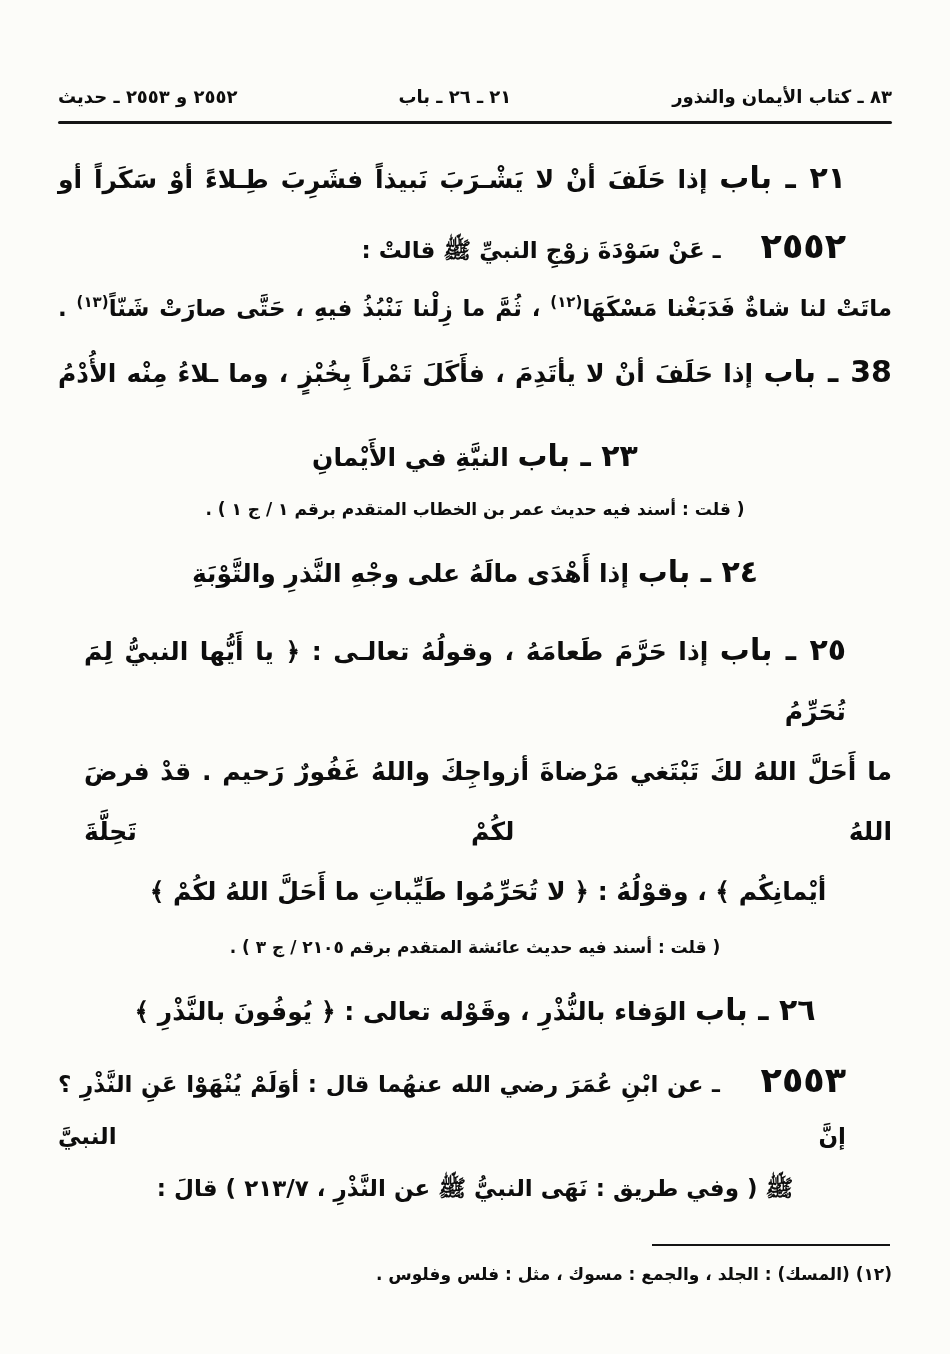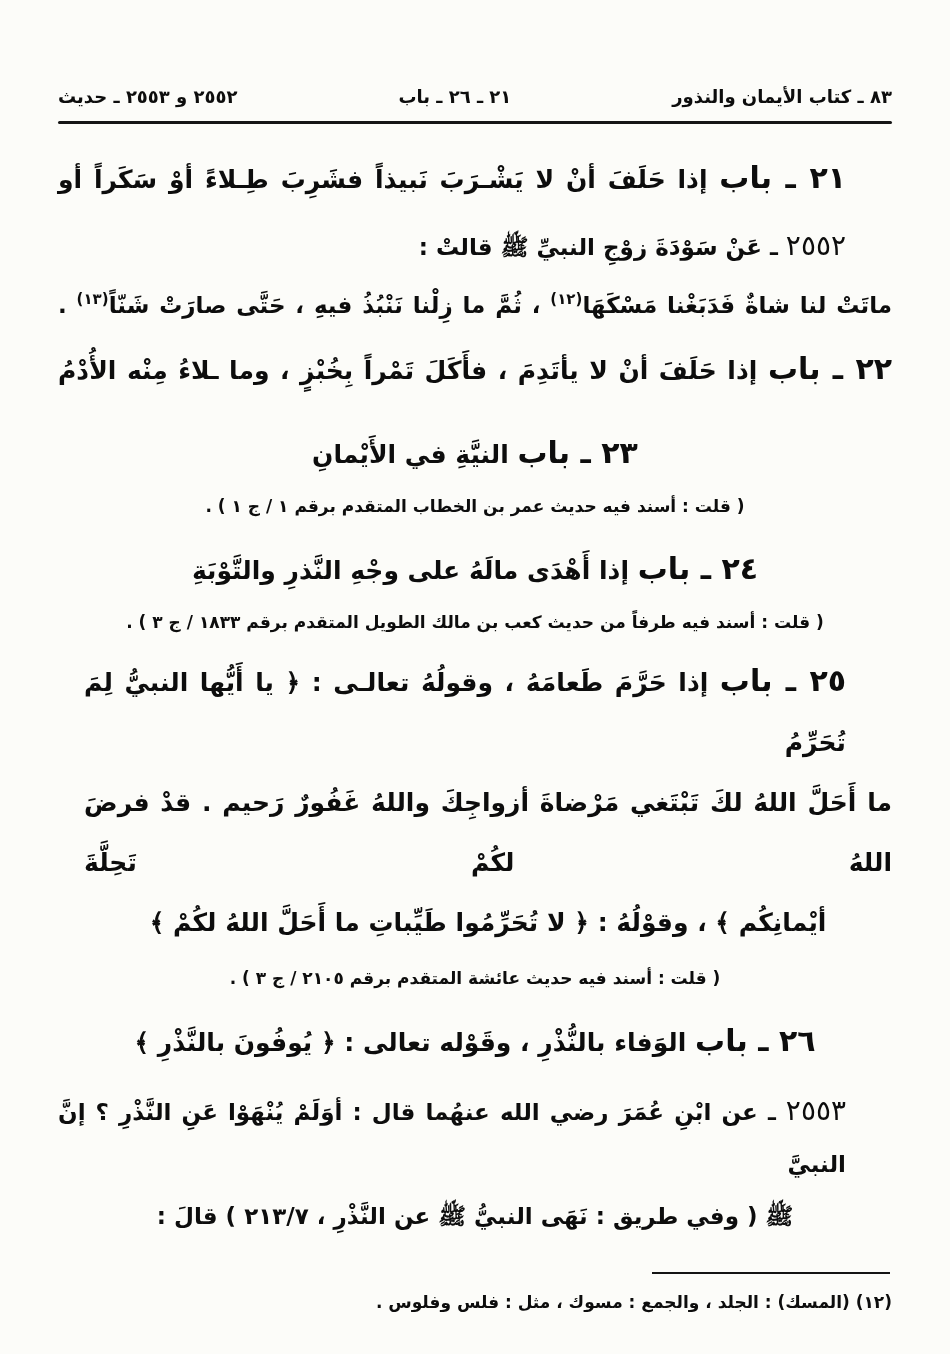--- a/index.html
+++ b/index.html
@@ -17,21 +17,21 @@
   }
   .header-row {
     display:flex; justify-content:space-between; align-items:baseline;
     font-size:18px; font-weight:700;
   }
   .rule { height:3px; background:#161616; margin-top:14px; border-radius:2px; }
 
   .bab   { font-size:25px; font-weight:700; line-height:60px; }
   .bab .prefix  { font-size:30px; font-weight:800; }
   .hadith { font-size:23px; font-weight:600; line-height:52px; }
-  .hadith .hnum { font-size:28px; font-weight:400; }
+  .hadith .hnum { font-size:35px; font-weight:700;margin-left:32px; }
 
   .fill   { text-align:justify; text-align-last:justify; }
   .center { text-align:center; }
   .right  { text-align:right; }
   .indent1 { padding-left:0; padding-right:46px; }
 
   .fnref { font-size:15px; font-weight:700; vertical-align:9px; }
 
   .note { font-size:17px; font-weight:700; text-align:center; line-height:26px; }
 
@@ -66,32 +66,31 @@
   <div class="bab mt-s21">
     <div class="fill indent1"><span class="prefix">٢١ ـ باب</span><span> إذا حَلَفَ أنْ لا يَشْـرَبَ نَبيذاً فشَرِبَ طِـلاءً أوْ سَكَراً أو</span></div>
   </div>
 
   <div class="hadith mt-h52">
     <div class="right indent1"><span class="hnum">٢٥٥٢</span><span> ـ عَنْ سَوْدَةَ زوْجِ النبيِّ ﷺ قالتْ :</span></div>
     <div class="fill"><span>ماتَتْ لنا شاةٌ فَدَبَغْنا مَسْكَهَا</span><span class="fnref">(١٢)</span><span> ، ثُمَّ ما زِلْنا نَنْبُذُ فيهِ ، حَتَّى صارَتْ شَنّاً</span><span class="fnref">(١٣)</span><span> .</span></div>
   </div>
 
   <div class="bab mt-s22">
-    <div class="fill"><span class="prefix">٢٢ ـ باب</span><span> إذا حَلَفَ أنْ لا يأتَدِمَ ، فأَكَلَ تَمْراً بِخُبْزٍ ، وما ـلاءُ مِنْه الأُدْمُ</span></div>
+    <div class="fill"><span class="prefix">38 ـ باب</span><span> إذا حَلَفَ أنْ لا يأتَدِمَ ، فأَكَلَ تَمْراً بِخُبْزٍ ، وما ـلاءُ مِنْه الأُدْمُ</span></div>
   </div>
 
   <div class="bab mt-s23">
     <div class="center"><span class="prefix">٢٣ ـ باب</span><span> النيَّةِ في الأَيْمانِ</span></div>
   </div>
   <div class="note mt-n23">( قلت : أسند فيه حديث عمر بن الخطاب المتقدم برقم ١ / ج ١ ) .</div>
 
   <div class="bab mt-s24">
     <div class="center"><span class="prefix">٢٤ ـ باب</span><span> إذا أَهْدَى مالَهُ على وجْهِ النَّذرِ والتَّوْبَةِ</span></div>
   </div>
-  <div class="note mt-n24">( قلت : أسند فيه طرفاً من حديث كعب بن مالك الطويل المتقدم برقم ١٨٣٣ / ج ٣ ) .</div>
 
   <div class="bab mt-s25">
     <div class="fill indent1"><span class="prefix">٢٥ ـ باب</span><span> إذا حَرَّمَ طَعامَهُ ، وقولُهُ تعالـى : ﴿ يا أَيُّها النبيُّ لِمَ تُحَرِّمُ</span></div>
     <div class="fill">ما أَحَلَّ اللهُ لكَ تَبْتَغي مَرْضاةَ أزواجِكَ واللهُ غَفُورٌ رَحيم . قدْ فرضَ اللهُ لكُمْ تَحِلَّةَ</div>
     <div class="center">أيْمانِكُم ﴾ ، وقوْلُهُ : ﴿ لا تُحَرِّمُوا طَيِّباتِ ما أَحَلَّ اللهُ لكُمْ ﴾</div>
   </div>
   <div class="note mt-n25">( قلت : أسند فيه حديث عائشة المتقدم برقم ٢١٠٥ / ج ٣ ) .</div>
 
   <div class="bab mt-s26">
     <div class="center"><span class="prefix">٢٦ ـ باب</span><span> الوَفاء بالنُّذْرِ ، وقَوْله تعالى : ﴿ يُوفُونَ بالنَّذْرِ ﴾</span></div>

